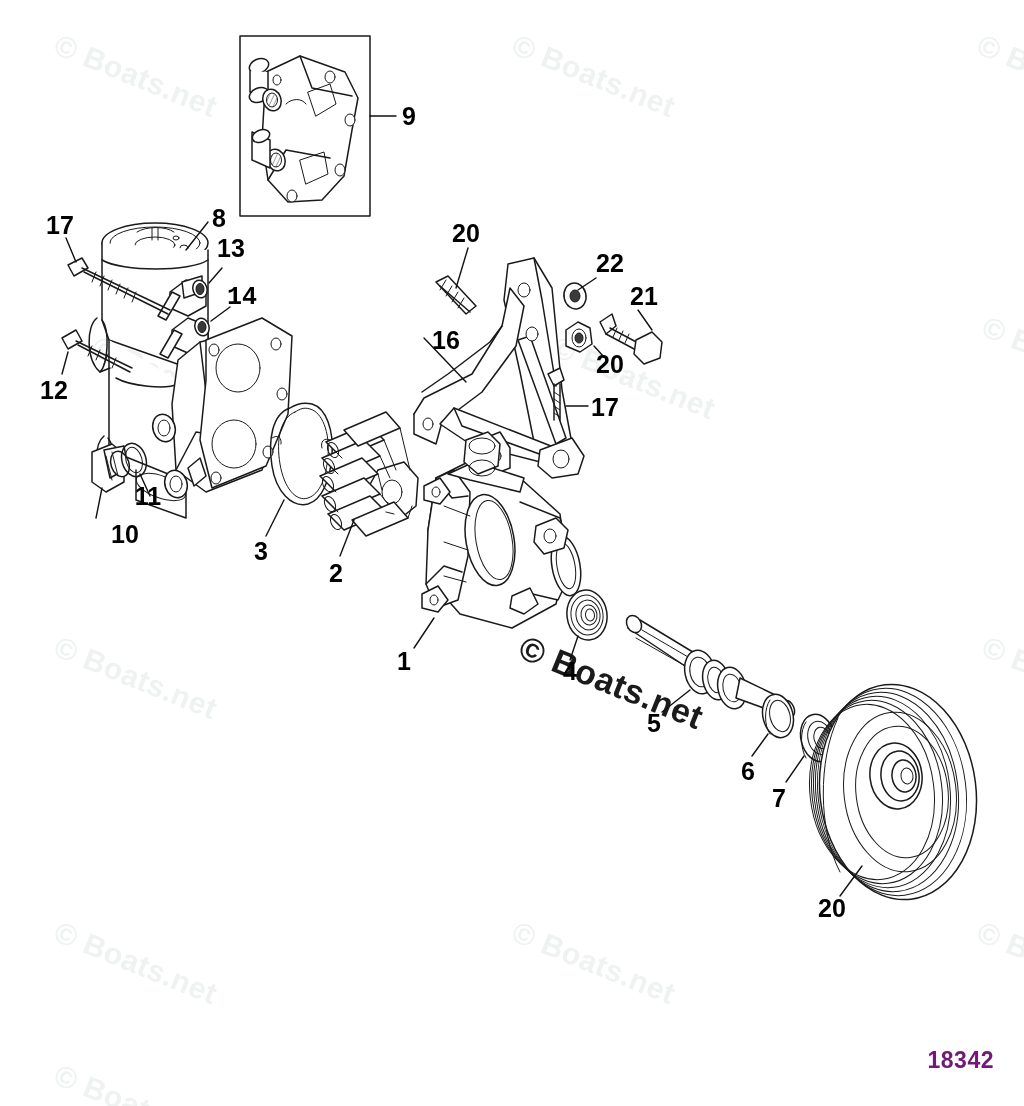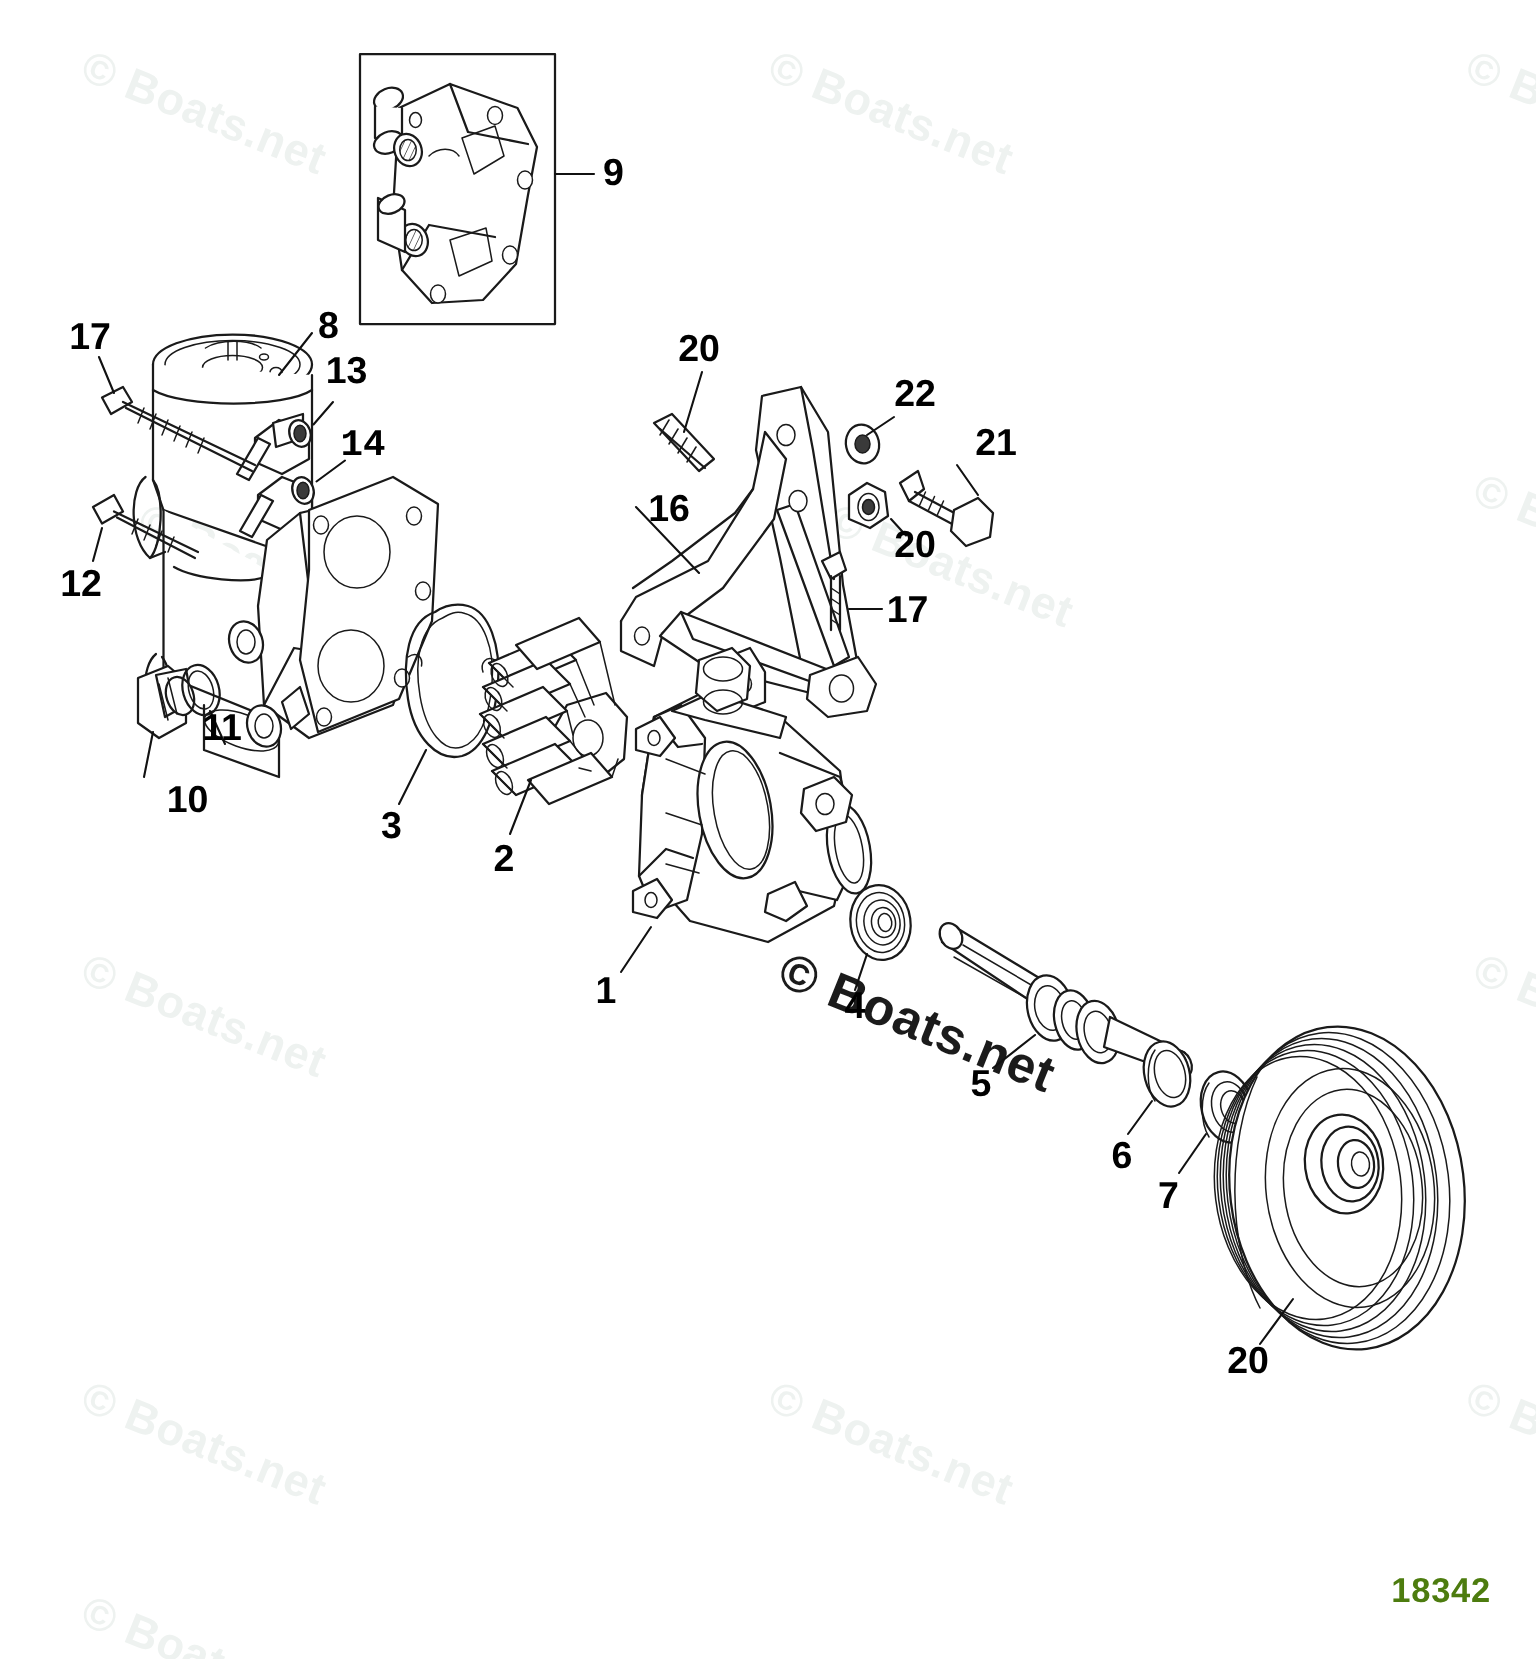--- a/index.html
+++ b/index.html
@@ -34,21 +34,21 @@
     font-family:"Liberation Sans",sans-serif;
     font-weight:700;font-size:25px;color:#000;
     line-height:1;white-space:nowrap;
     transform:translate(-50%,-50%);
   }
   
   #figid{
     position:absolute;z-index:30;
     right:30px;bottom:32px;
     font-family:"Liberation Sans",sans-serif;
-    font-weight:700;font-size:23px;color:#4d7c0f;letter-spacing:.5px;
+    font-weight:700;font-size:23px;color:#701a75;letter-spacing:.5px;
   }
 </style>
 </head>
 <body>
 
 <div id="stage">
 
   <div class="wm-layer" id="wm-layer">
       <div class="wm" style="left: 62px; top: 28px; transform: rotate(22deg);">© Boats.net</div>
       <div class="wm" style="left: 520px; top: 28px; transform: rotate(22deg);">© Boats.net</div>
@@ -448,33 +448,33 @@
 
   </svg>
 
   <div id="callout-layer">
       <div class="callout" style="left: 60px; top: 225px;">17</div>
       <div class="callout" style="left: 219px; top: 218px;">8</div>
       <div class="callout" style="left: 231px; top: 248px;">13</div>
       <div class="callout" style="left: 242px; top: 297px; font-family: Liberation Mono, monospace;">14</div>
       <div class="callout" style="left: 54px; top: 390px;">12</div>
       <div class="callout" style="left: 97px; top: 534px; margin-left: 28px;">10</div>
-      <div class="callout" style="left: 148px; top: 486px; text-align: right;">11</div>
+      <div class="callout" style="left: 148px; top: 496px; text-align: right;">11</div>
       <div class="callout" style="left: 261px; top: 551px;">3</div>
       <div class="callout" style="left: 336px; top: 573px;">2</div>
       <div class="callout" style="left: 404px; top: 661px;">1</div>
       <div class="callout" style="left: 570px; top: 671px;">4</div>
       <div class="callout" style="left: 654px; top: 723px;">5</div>
       <div class="callout" style="left: 748px; top: 771px;">6</div>
       <div class="callout" style="left: 779px; top: 798px;">7</div>
       <div class="callout" style="left: 832px; top: 908px;">20</div>
       <div class="callout" style="left: 409px; top: 116px;">9</div>
       <div class="callout" style="left: 466px; top: 233px;">20</div>
       <div class="callout" style="left: 610px; top: 263px;">22</div>
-      <div class="callout" style="left: 644px; top: 296px; margin-left: 20px;">21</div>
+      <div class="callout" style="left: 644px; top: 296px;">21</div>
       <div class="callout" style="left: 610px; top: 364px;">20</div>
       <div class="callout" style="left: 412px; top: 340px; margin-left: 34px;">16</div>
       <div class="callout" style="left: 605px; top: 407px;">17</div>
     </div>
 
   <div id="figid">18342</div>
 
 </div>
 
 </body></html>

